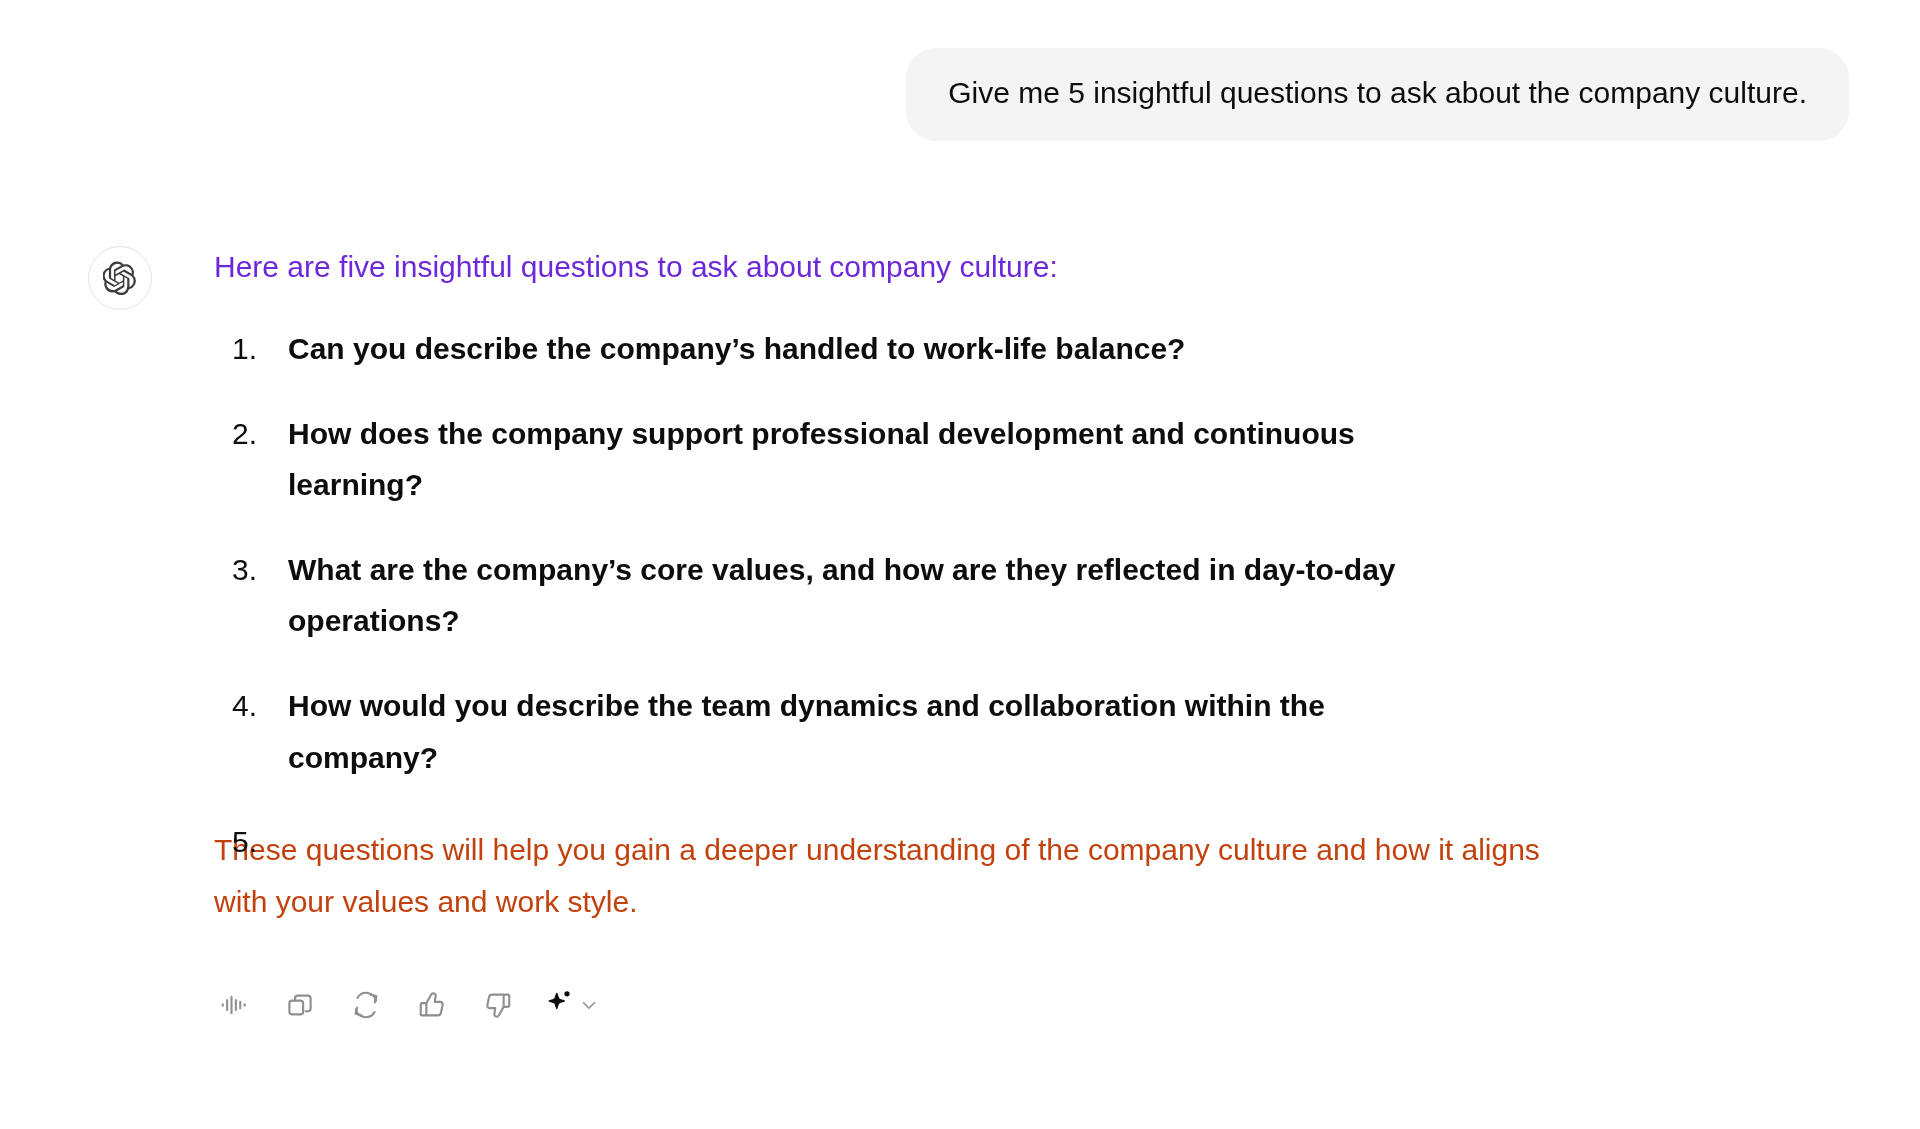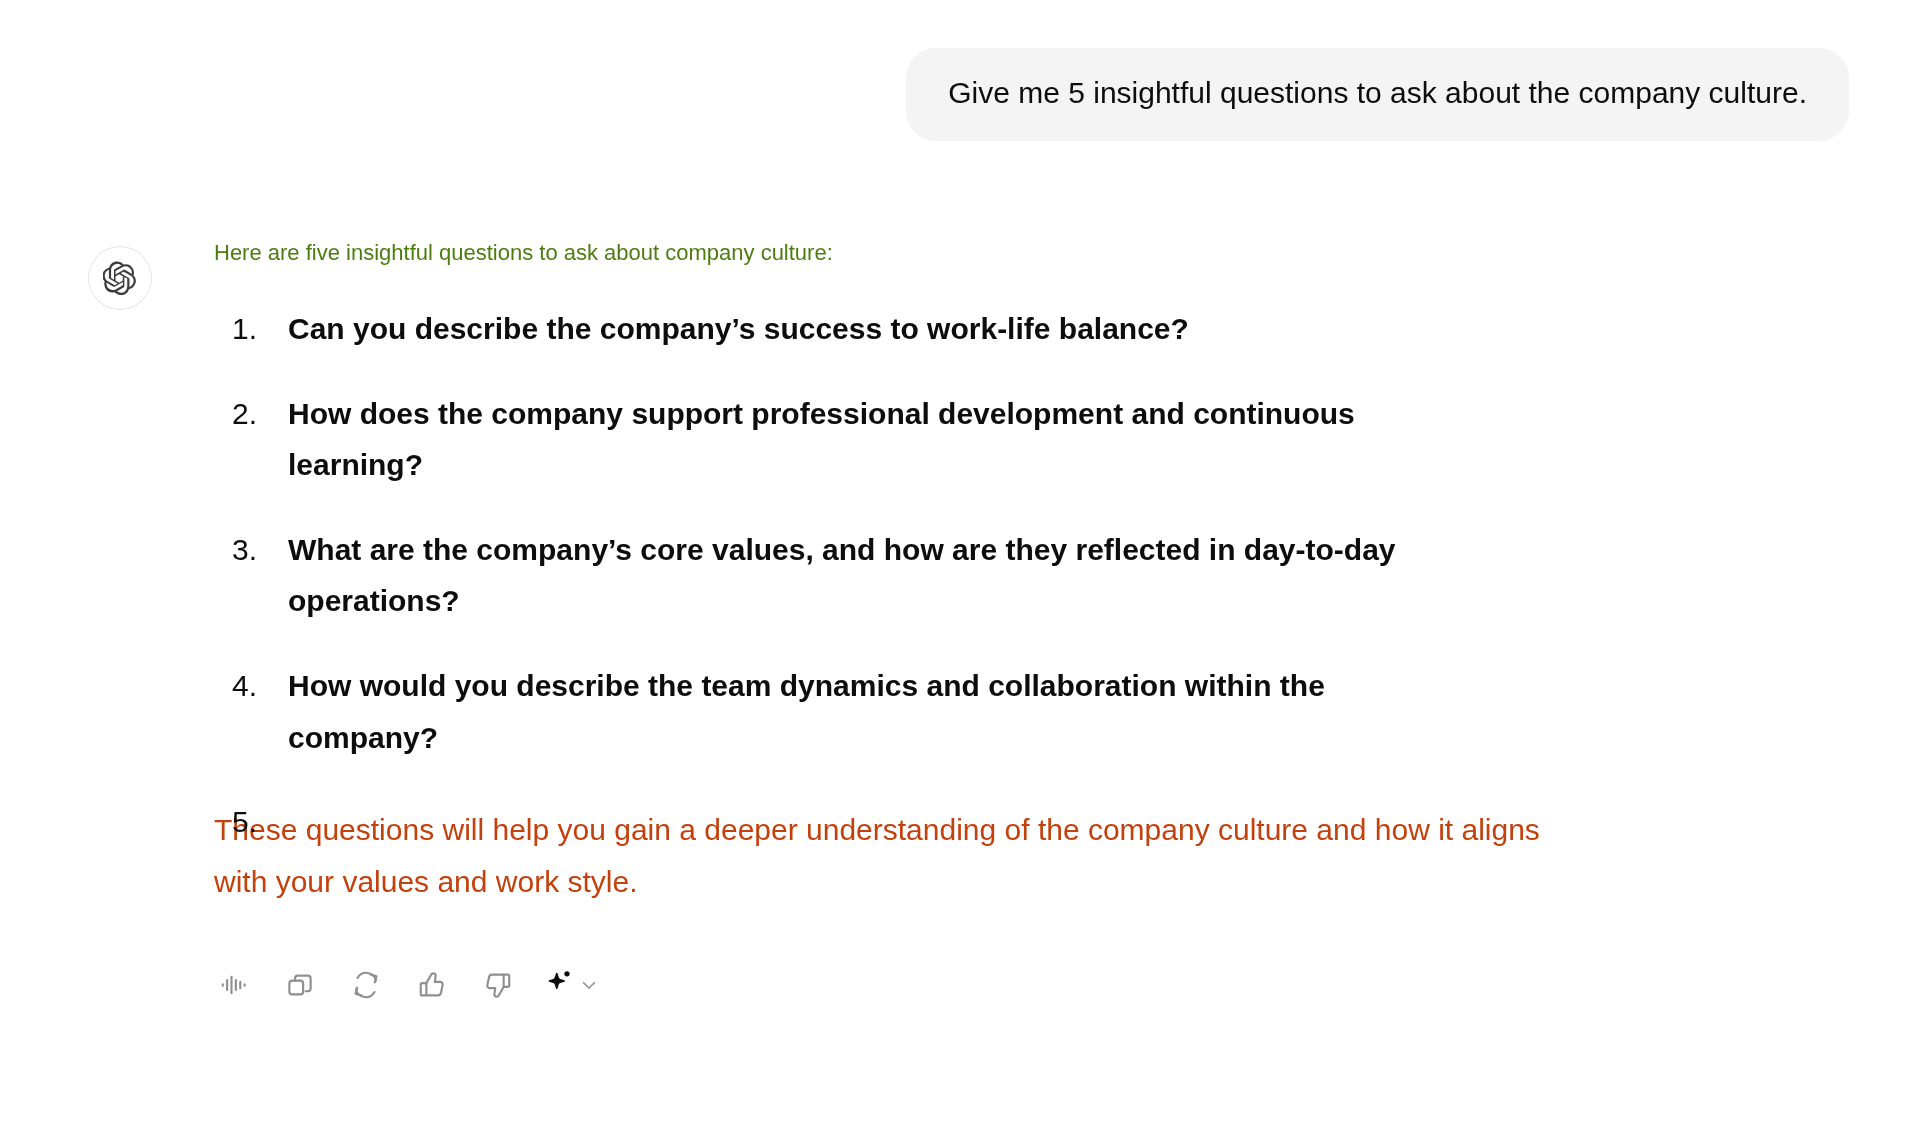--- a/index.html
+++ b/index.html
@@ -73,24 +73,24 @@
   }
   .avatar svg { display: block; }
 
   .assistant-body {
     margin-left: 62px;
     width: 1660px;
     padding-top: 0;
   }
 
   .intro-text {
-    font-size: 22px;
+    font-size: 30px;
     line-height: 1.5;
-    color: #4d7c0f;
-    margin: 0 0 34px 0;
+    color: #6d28d9;
+    margin: 8px 0 34px 0;
   }
 
   ol.question-list {
     margin: 0 0 40px 0;
     padding: 0;
     list-style: none;
   }
   ol.question-list li {
     position: relative;
     padding-left: 74px;
@@ -178,21 +178,21 @@
       </span>
     </div>
 
     <div class="assistant-body">
 
       <p class="intro-text">Here are five insightful questions to ask about company culture:</p>
 
       <ol class="question-list">
         <li>
           <span class="marker">1.</span>
-          <span>Can you describe the company’s success to work-life balance?</span>
+          <span>Can you describe the company’s handled to work-life balance?</span>
         </li>
         <li>
           <span class="marker">2.</span>
           <span>How does the company support professional development and continuous learning?</span>
         </li>
         <li>
           <span class="marker">3.</span>
           <span>What are the company’s core values, and how are they reflected in day-to-day operations?</span>
         </li>
         <li>

